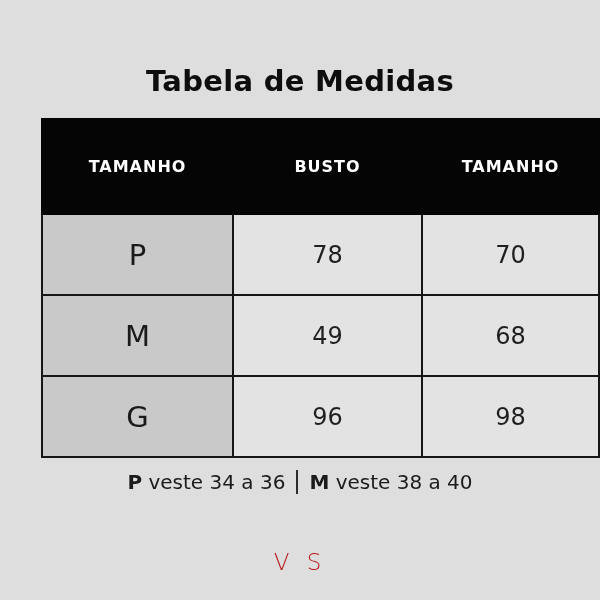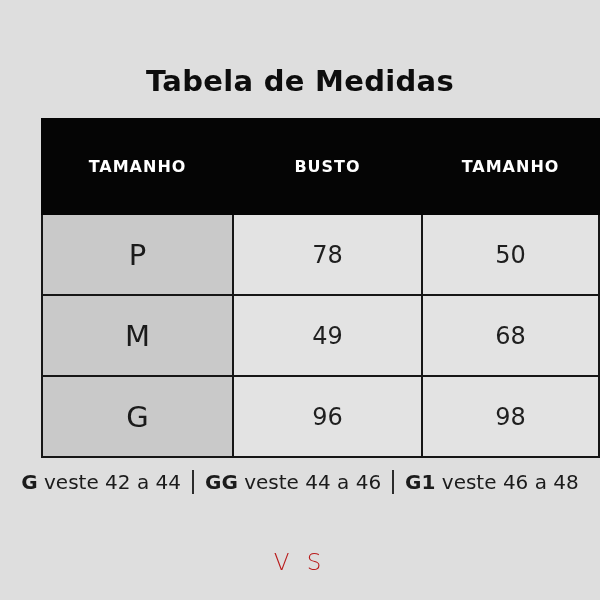--- a/index.html
+++ b/index.html
@@ -121,36 +121,36 @@
       <tr>
         <th>TAMANHO</th>
         <th>BUSTO</th>
         <th>TAMANHO</th>
       </tr>
     </thead>
     <tbody>
       <tr>
         <td class="size-cell">P</td>
         <td class="value-cell">78</td>
-        <td class="value-cell">50</td>
+        <td class="value-cell">70</td>
       </tr>
       <tr>
         <td class="size-cell">M</td>
         <td class="value-cell">49</td>
         <td class="value-cell">68</td>
       </tr>
       <tr>
         <td class="size-cell">G</td>
         <td class="value-cell">96</td>
         <td class="value-cell">98</td>
       </tr>
     </tbody>
   </table>
 
   <div class="notes">
     <div>
-      <span><span class="size-letter">G</span><span> veste 42 a 44</span></span><span class="sep"></span><span><span class="size-letter">GG</span><span> veste 44 a 46</span></span><span class="sep"></span><span><span class="size-letter">G1</span><span> veste 46 a 48</span></span>
+      <span><span class="size-letter">P</span><span> veste 34 a 36</span></span><span class="sep"></span><span><span class="size-letter">M</span><span> veste 38 a 40</span></span>
     </div>
   </div>
 
   <div class="brand">V S</div>
 
 </div>
 
 </body></html>

